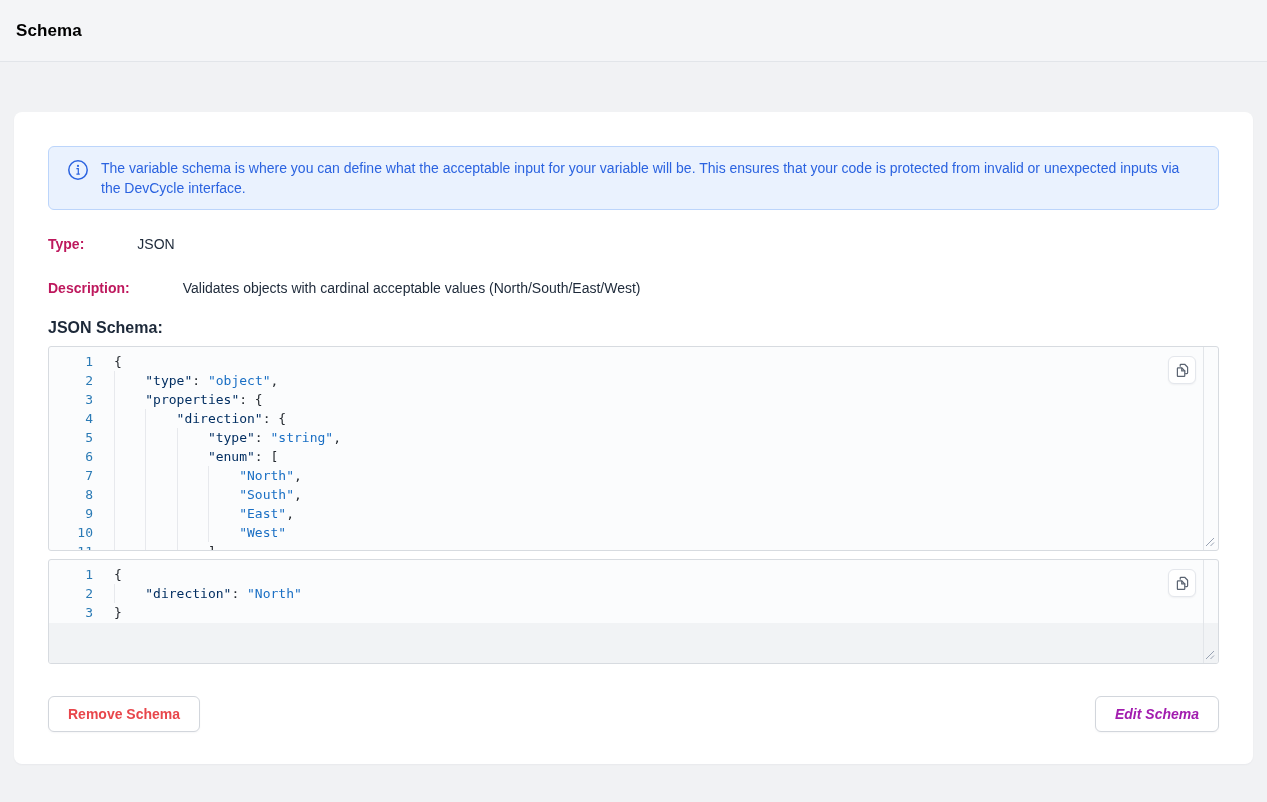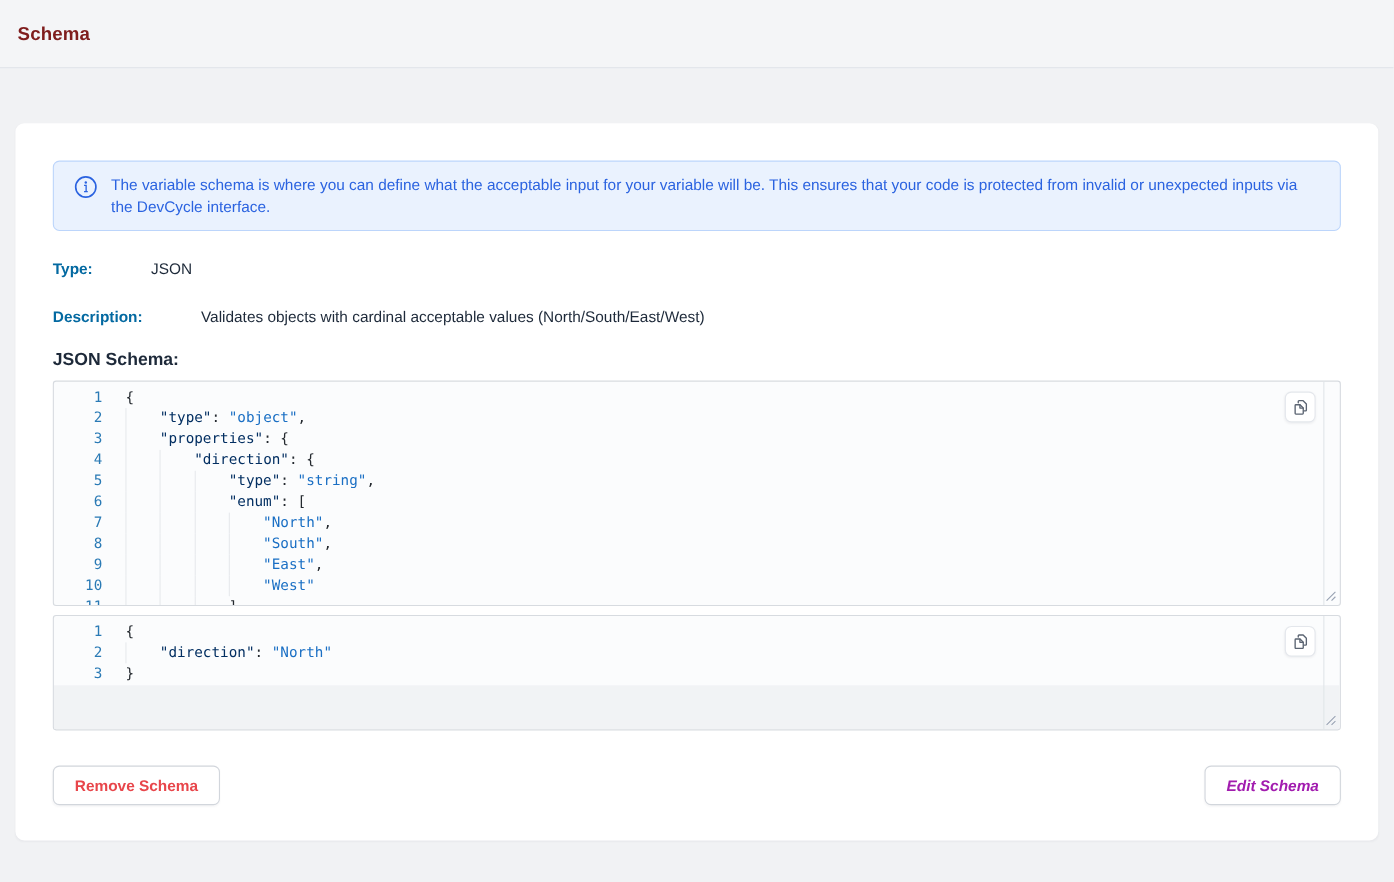--- a/index.html
+++ b/index.html
@@ -13,21 +13,21 @@
   }
   
   .page-header {
     height: 62px;
     background: #f4f5f7;
     border-bottom: 1px solid #e2e5e9;
     display: flex; align-items: center;
     padding: 0 16px;
   }
   .page-title {
-    font-size: 17px; font-weight: 700; color: #7f1d1d; letter-spacing: .1px;
+    font-size: 17px; font-weight: 700; color: #000000; letter-spacing: .1px;
   }
   
   .card {
     margin: 50px 14px 0;
     background: #ffffff;
     border-radius: 8px;
     padding: 34px 34px 32px;
     box-shadow: 0 1px 2px rgba(16,24,40,.04);
   }
   
@@ -38,21 +38,21 @@
     border-radius: 6px;
     padding: 11px 18px;
     color: var(--accent-blue, #2b63e0);
     font-size: 14px; line-height: 20px;
     min-height: 64px;
   }
   .alert .icon-wrap { flex: none; margin-top: 1px; }
   .alert-text { max-width: 1100px; }
   
   .field-row { margin-top: 24px; font-size: 14px; line-height: 20px; }
-  .field-row .lbl { font-weight: 700; color: #0369a1; margin-right: 8px; }
+  .field-row .lbl { font-weight: 700; color: #be185d; margin-right: 8px; }
   .field-row .val { color: #1d2939; margin-left: 45px; }
   .section-label { margin-top: 20px; font-size: 16px; line-height: 20px; font-weight: 700; }
   
   .editor {
     position: relative;
     margin-top: 8px;
     background: #fbfcfd;
     border: 1px solid #d7dbe0;
     border-radius: 3px;
     overflow: hidden;

